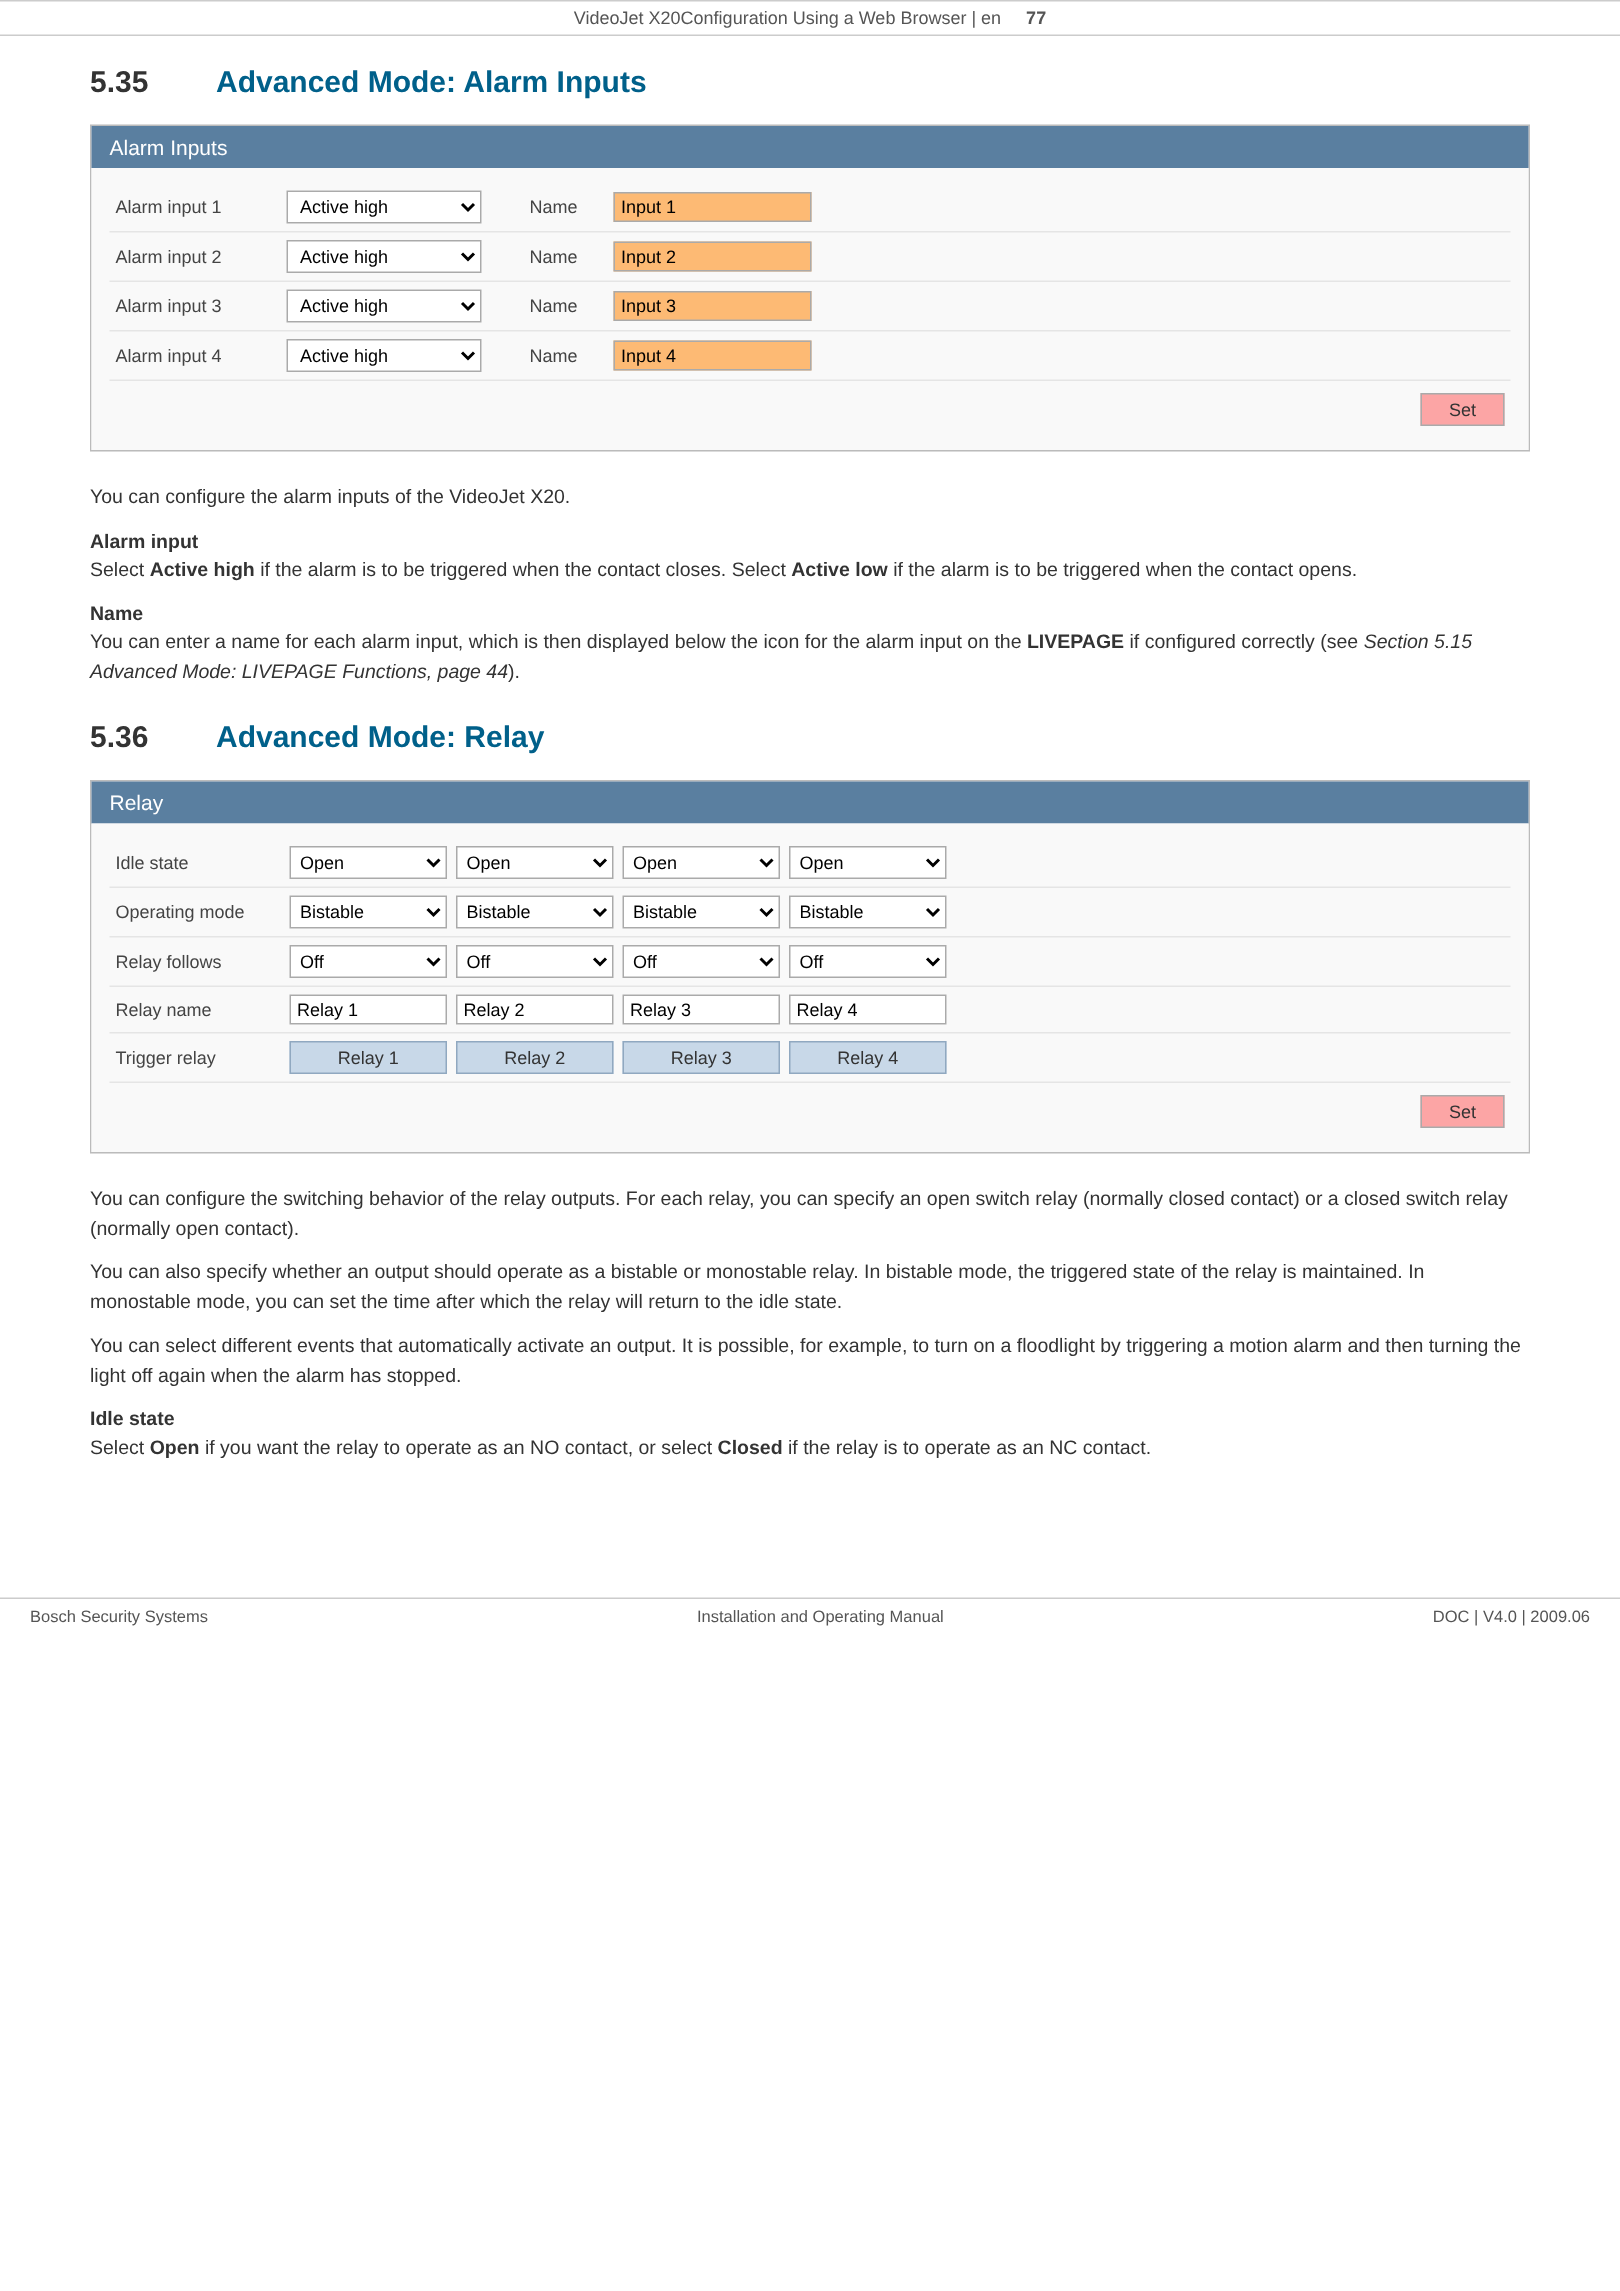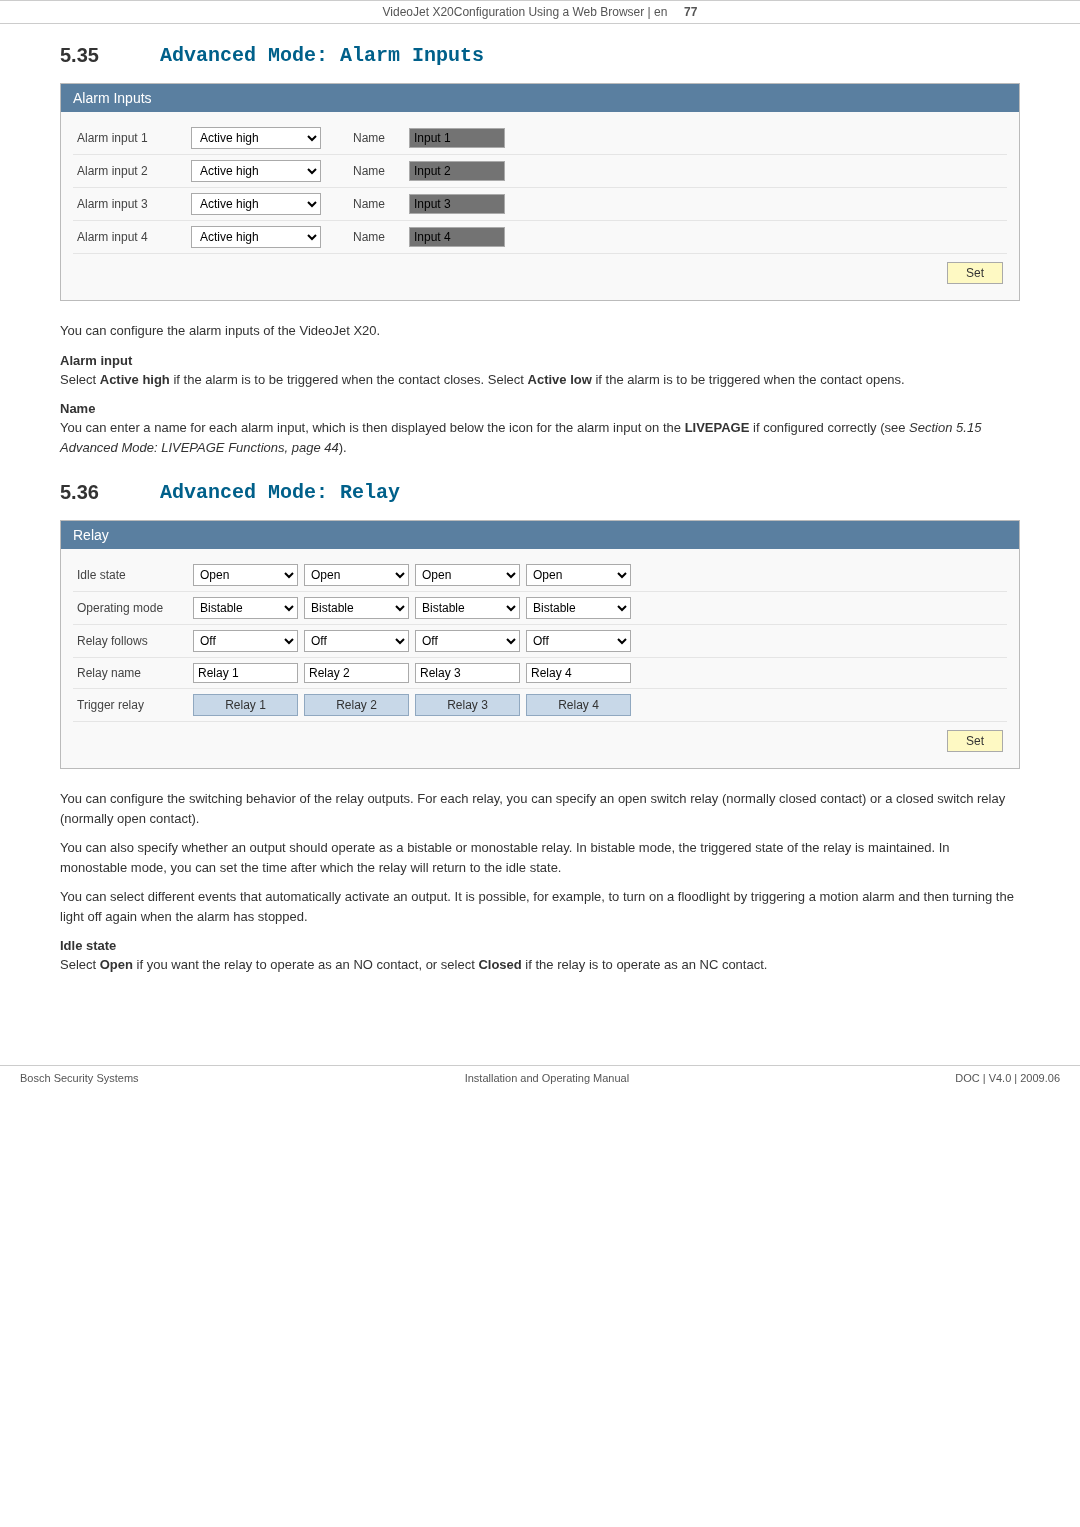--- a/index.html
+++ b/index.html
@@ -26,34 +26,33 @@
     }
 
     
     .main-content {
       padding: 20px 60px 40px 60px;
     }
 
     
     .section-heading {
       display: flex;
-      gap: 40px;
+      gap: 24px;
       margin-bottom: 16px;
     }
     .section-number {
       font-size: 20px;
       font-weight: bold;
       color: #333;
       min-width: 60px;
     }
     .section-title {
       font-size: 20px;
       font-weight: bold;
       color: #00608a;
-      font-family: Liberation Mono, monospace;
     }
 
     
     .config-panel {
       border: 1px solid #bbb;
       background: #f5f5f5;
       margin-bottom: 20px;
       margin-left: 0;
     }
     .config-panel-header {
@@ -91,35 +90,35 @@
       border: 1px solid #aaa;
       background: #fff;
     }
     .alarm-name-label {
       width: 40px;
       font-size: 12px;
       color: #444;
       text-align: right;
     }
     .alarm-name-input {
-      width: 96px;
+      width: 132px;
       font-size: 12px;
       padding: 2px 4px;
       border: 1px solid #aaa;
-      background: #737373;
+      background: #fdba74;
     }
 
     
     .set-row {
       display: flex;
       justify-content: flex-end;
       padding: 8px 4px 2px 4px;
     }
     .set-btn {
-      background: #fef9c3;
+      background: #fca5a5;
       border: 1px solid #aaa;
       padding: 3px 18px;
       font-size: 12px;
       cursor: pointer;
       color: #333;
     }
 
     
     .body-text {
       margin-bottom: 10px;

